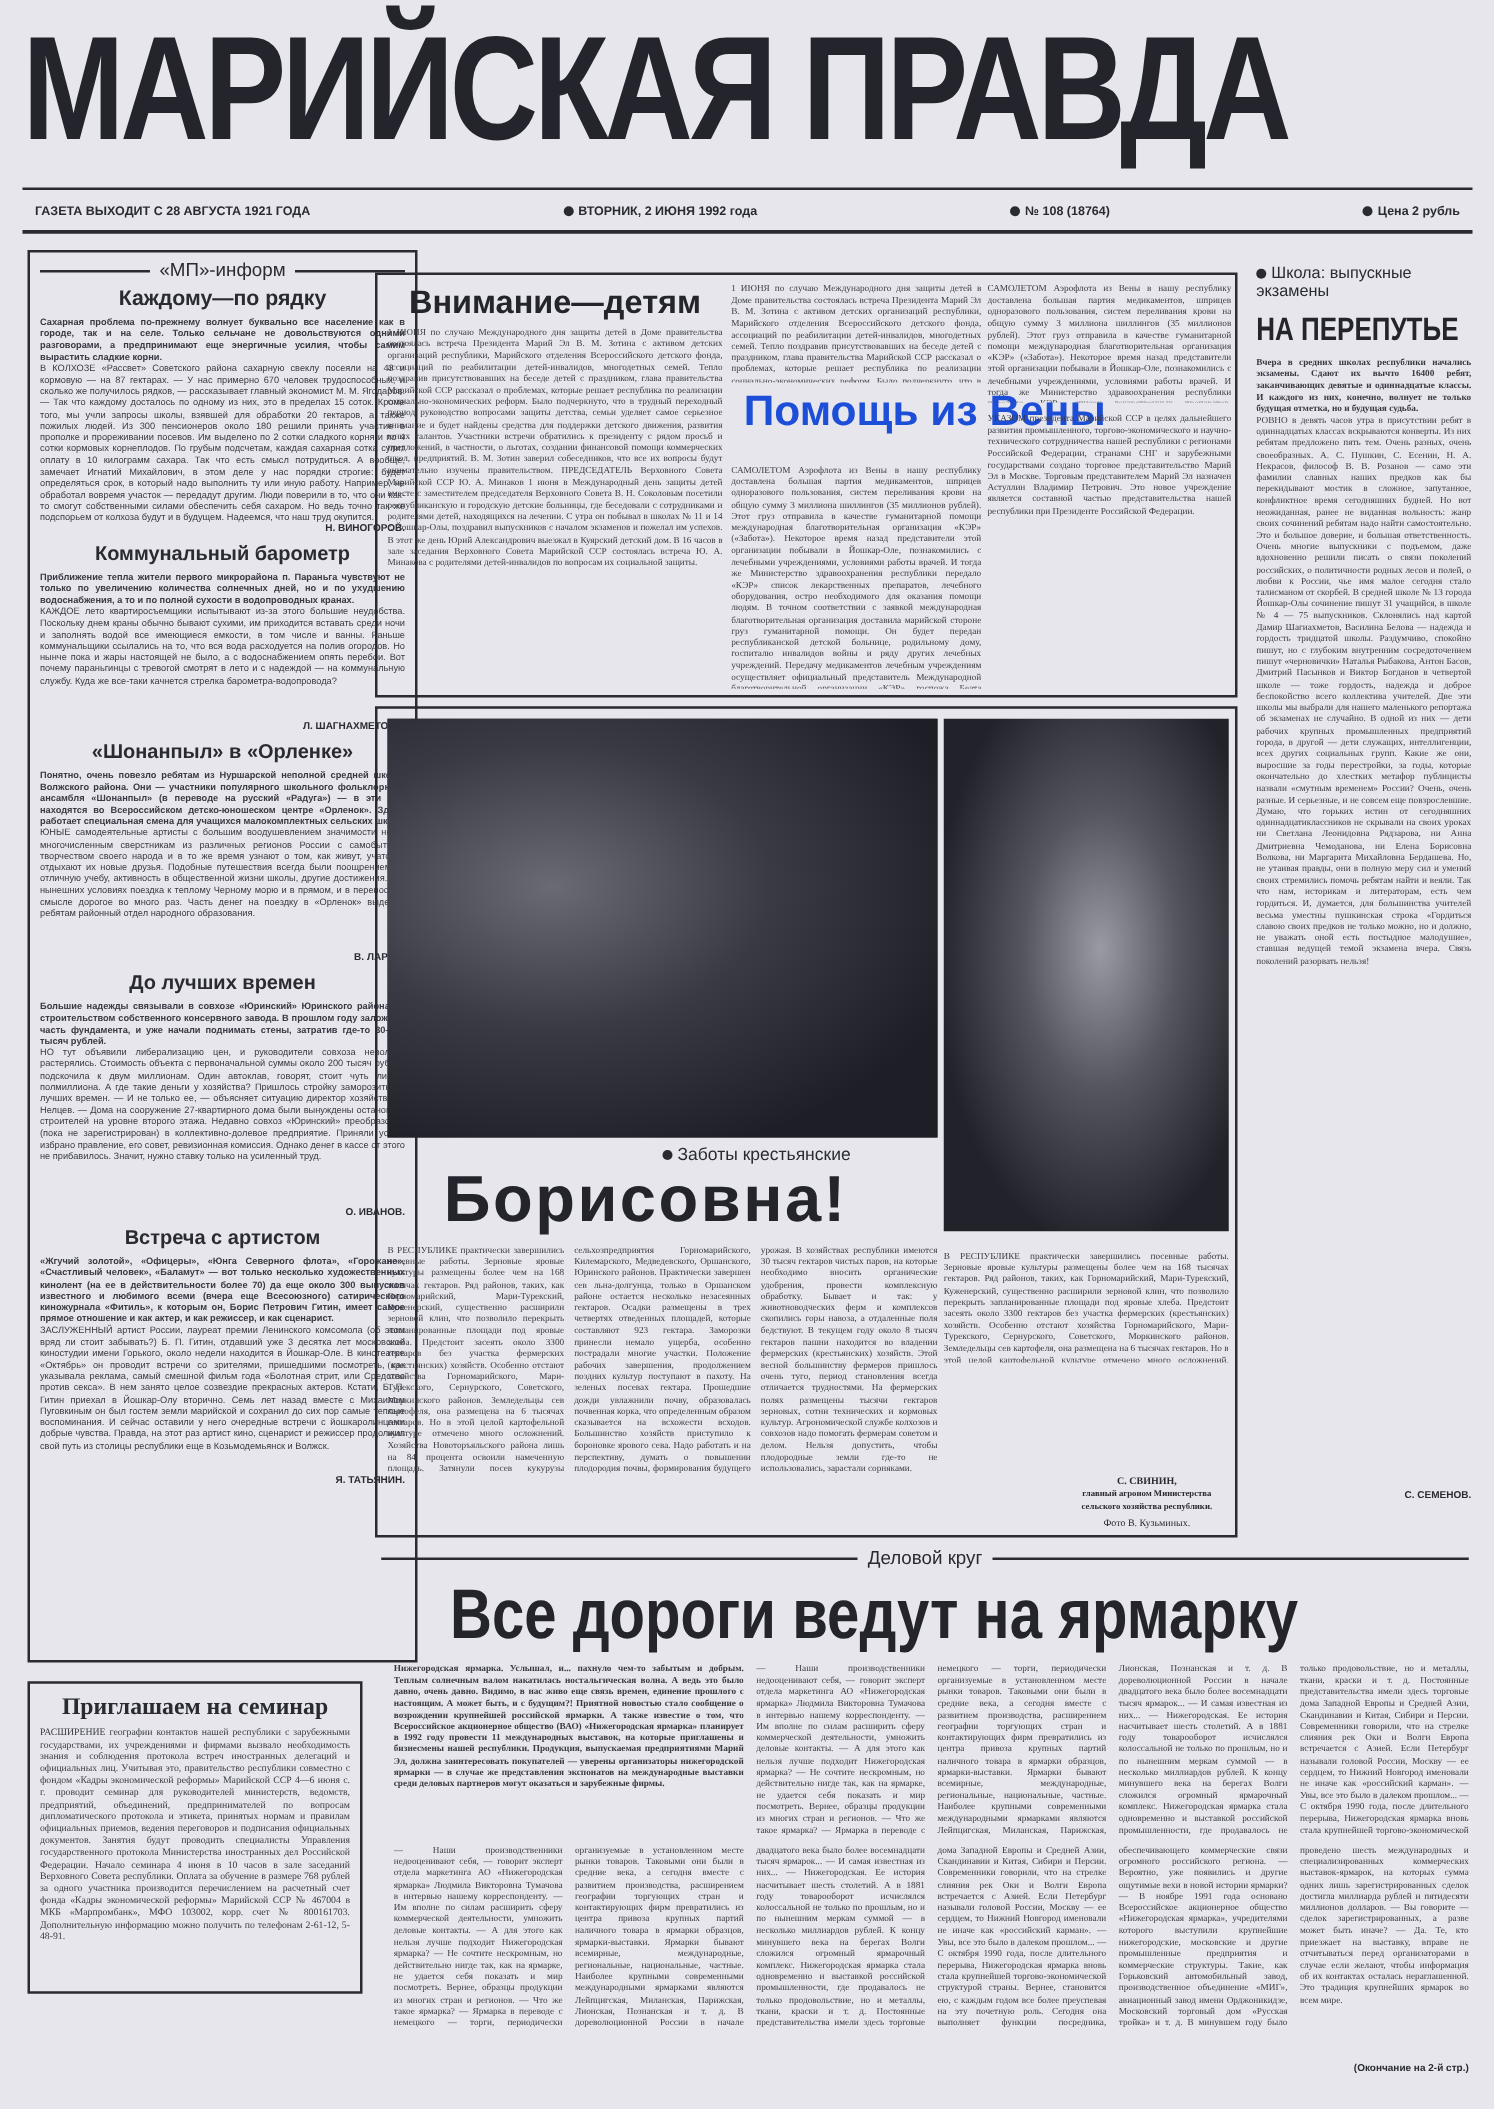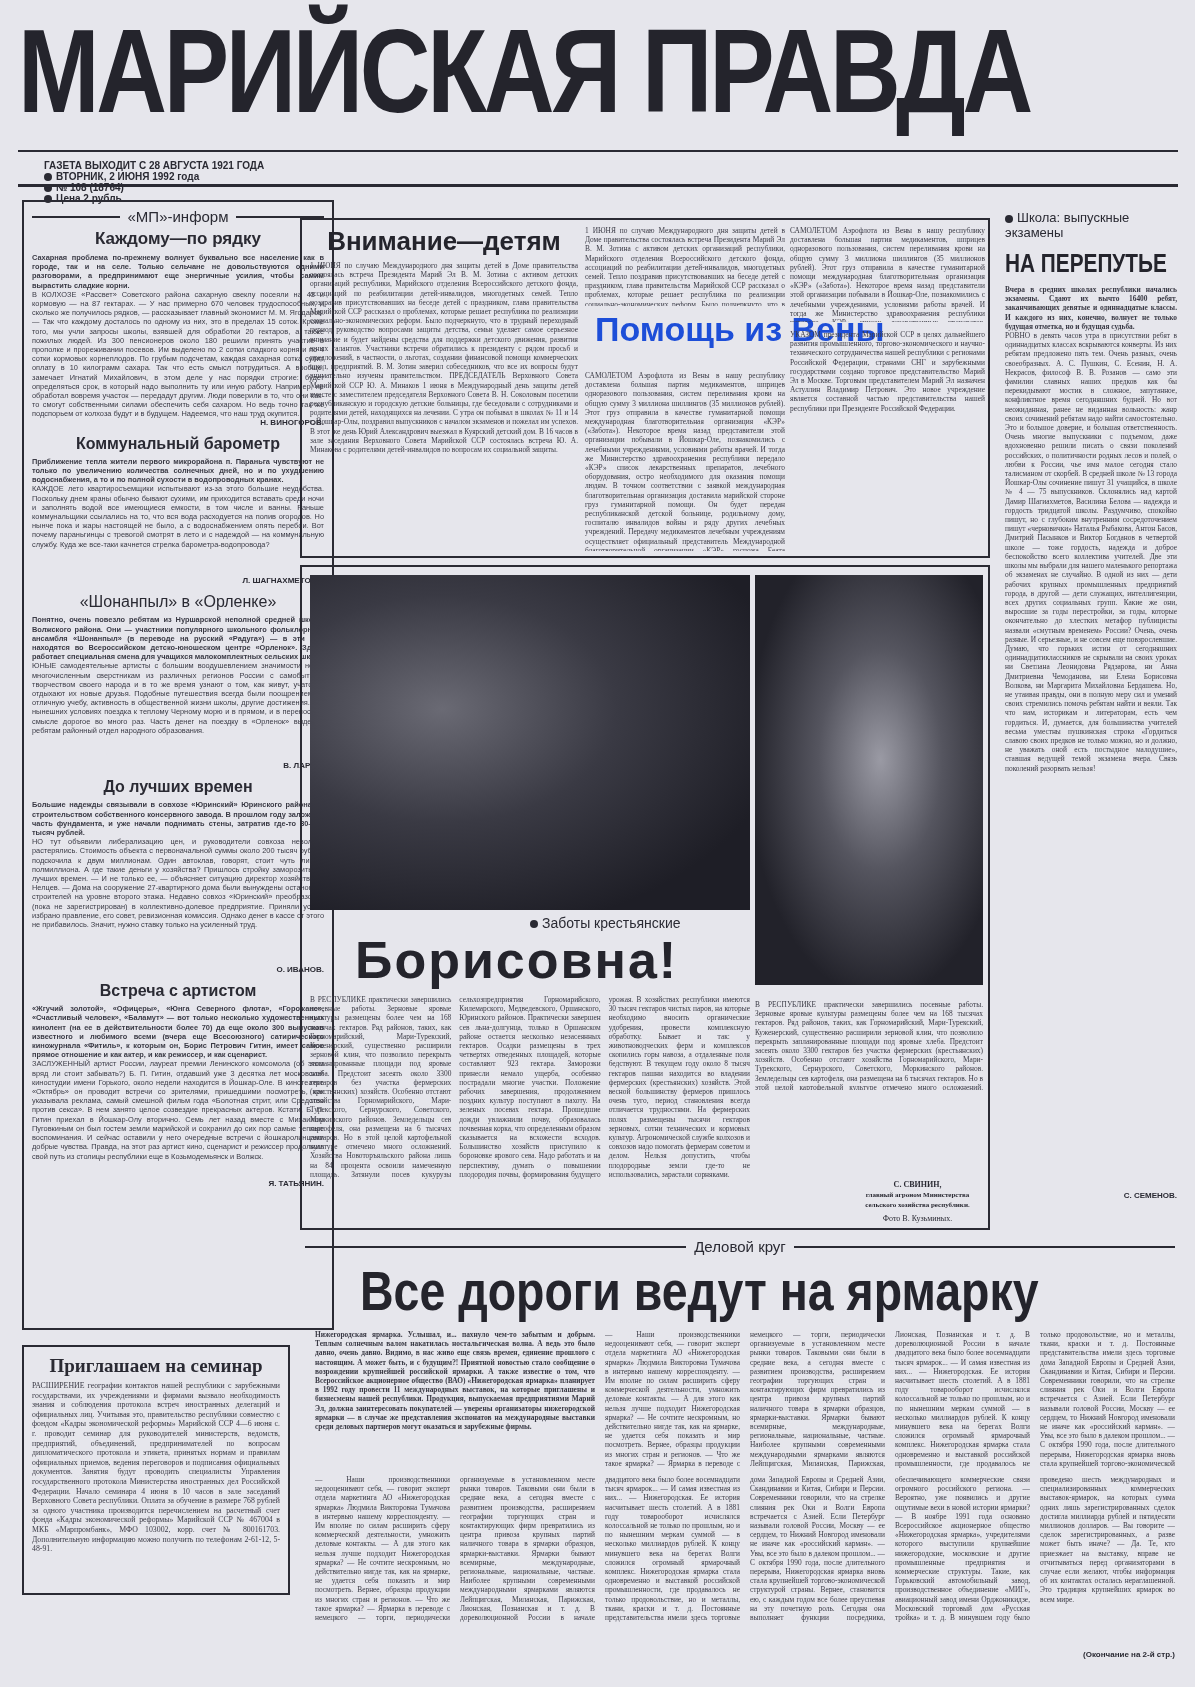--- a/index.html
+++ b/index.html
@@ -13,25 +13,24 @@
   .abs { position: absolute; }
   .masthead {
     left: 18px; top: 12px; width: 1160px; height: 118px;
     font-family: "Liberation Sans", sans-serif; font-weight: 900;
     font-size: 118px; line-height: 118px; letter-spacing: -4px;
     color: #24242c; transform: scaleX(0.83); transform-origin: left top;
     white-space: nowrap;
   }
   .rule { background: #2a2a33; }
   .infobar {
-    left: 44px; top: 160px; width: 1140px; height: 18px;
+    left: 28px; top: 160px; width: 1140px; height: 18px;
     font-family: "Liberation Sans", sans-serif; font-weight: bold; font-size: 10px;
-    display: flex; justify-content: space-between;
+    display: flex; align-items: center; justify-content: space-between;
     text-transform: none;
-    flex-direction: column;
   }
   .infobar span { white-space: nowrap; }
   .dot { display: inline-block; width: 8px; height: 8px; border-radius: 50%; background: #2a2a33; margin-right: 4px; vertical-align: middle; }
   .box { border: 2px solid #2a2a33; }
   .sec-title {
     font-family: "Liberation Sans", sans-serif; text-align: center; color: #2a2a33;
   }
   .rubric-line { display:flex; align-items:center; gap:8px; font-family:"Liberation Sans",sans-serif; font-size:14px; }
   .rubric-line::before, .rubric-line::after { content:""; flex:1; height:2px; background:#2a2a33; }
   .txt {
@@ -79,21 +78,21 @@
   </div>
 
   <div style="margin-top:8px;">
     <div class="sec-title" style="font-size:16px;font-weight:bold;margin-bottom:4px;">Коммунальный барометр</div>
     <div class="txt" style="font-weight:bold;font-family:'Liberation Sans',sans-serif;">Приближение тепла жители первого микрорайона п. Параньга чувствуют не только по увеличению количества солнечных дней, но и по ухудшению водоснабжения, а то и по полной сухости в водопроводных кранах.</div>
     <div class="txt" style="height:92px;font-family:'Liberation Sans',sans-serif;">КАЖДОЕ лето квартиросъемщики испытывают из-за этого большие неудобства. Поскольку днем краны обычно бывают сухими, им приходится вставать среди ночи и заполнять водой все имеющиеся емкости, в том числе и ванны. Раньше коммунальщики ссылались на то, что вся вода расходуется на полив огородов. Но нынче пока и жары настоящей не было, а с водоснабжением опять перебои. Вот почему параньгинцы с тревогой смотрят в лето и с надеждой — на коммунальную службу. Куда же все-таки качнется стрелка барометра-водопровода?</div>
     <div class="sig">Л. ШАГНАХМЕТОВА.</div>
   </div>
 
   <div style="margin-top:8px;">
-    <div class="sec-title" style="font-size:16px;font-weight:normal;margin-bottom:4px;">«Шонанпыл» в «Орленке»</div>
+    <div class="sec-title" style="font-size:16px;font-weight:bold;margin-bottom:4px;">«Шонанпыл» в «Орленке»</div>
     <div class="txt" style="font-weight:bold;font-family:'Liberation Sans',sans-serif;">Понятно, очень повезло ребятам из Нуршарской неполной средней школы Волжского района. Они — участники популярного школьного фольклорного ансамбля «Шонанпыл» (в переводе на русский «Радуга») — в эти дни находятся во Всероссийском детско-юношеском центре «Орленок». Здесь работает специальная смена для учащихся малокомплектных сельских школ.</div>
     <div class="txt" style="height:100px;font-family:'Liberation Sans',sans-serif;">ЮНЫЕ самодеятельные артисты с большим воодушевлением значимости несут многочисленным сверстникам из различных регионов России с самобытным творчеством своего народа и в то же время узнают о том, как живут, учатся и отдыхают их новые друзья. Подобные путешествия всегда были поощрением за отличную учебу, активность в общественной жизни школы, другие достижения. А в нынешних условиях поездка к теплому Черному морю и в прямом, и в переносном смысле дорогое во много раз. Часть денег на поездку в «Орленок» выделил ребятам районный отдел народного образования.</div>
     <div class="sig">В. ЛАРИН.</div>
   </div>
 
   <div style="margin-top:8px;">
     <div class="sec-title" style="font-size:16px;font-weight:bold;margin-bottom:4px;">До лучших времен</div>
     <div class="txt" style="font-weight:bold;font-family:'Liberation Sans',sans-serif;">Большие надежды связывали в совхозе «Юринский» Юринского района со строительством собственного консервного завода. В прошлом году заложили часть фундамента, и уже начали поднимать стены, затратив где-то 30—35 тысяч рублей.</div>
     <div class="txt" style="height:128px;font-family:'Liberation Sans',sans-serif;">НО тут объявили либерализацию цен, и руководители совхоза невольно растерялись. Стоимость объекта с первоначальной суммы около 200 тысяч рублей подскочила к двум миллионам. Один автоклав, говорят, стоит чуть ли не полмиллиона. А где такие деньги у хозяйства? Пришлось стройку заморозить до лучших времен. — И не только ее, — объясняет ситуацию директор хозяйства В. Нелцев. — Дома на сооружение 27-квартирного дома были вынуждены остановить строителей на уровне второго этажа. Недавно совхоз «Юринский» преобразован (пока не зарегистрирован) в коллективно-долевое предприятие. Приняли устав, избрано правление, его совет, ревизионная комиссия. Однако денег в кассе от этого не прибавилось. Значит, нужно ставку только на усиленный труд.</div>
     <div class="sig">О. ИВАНОВ.</div>

